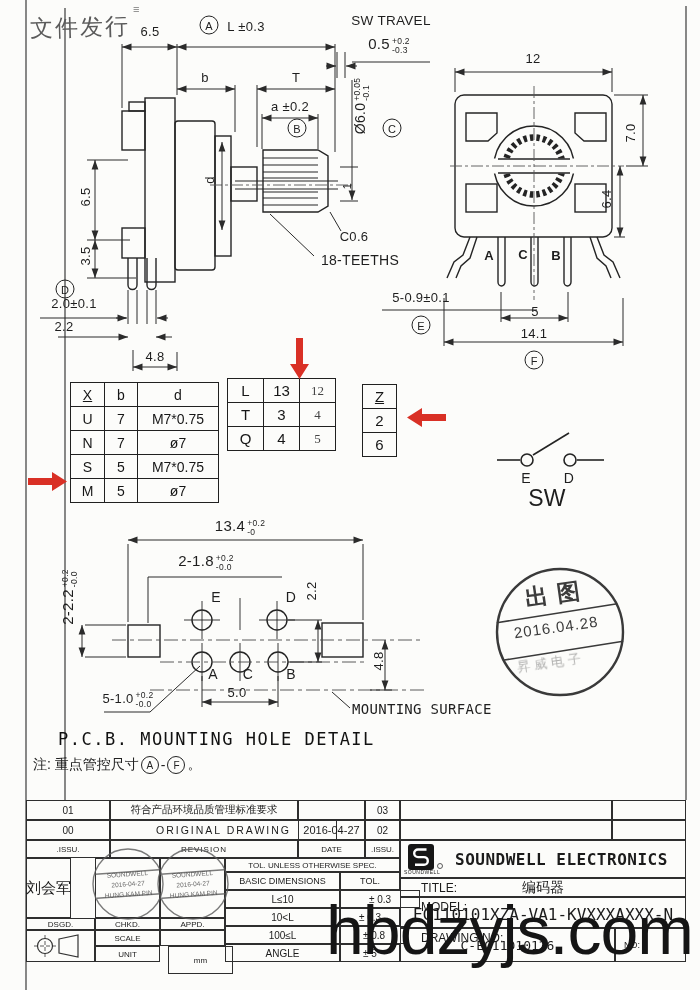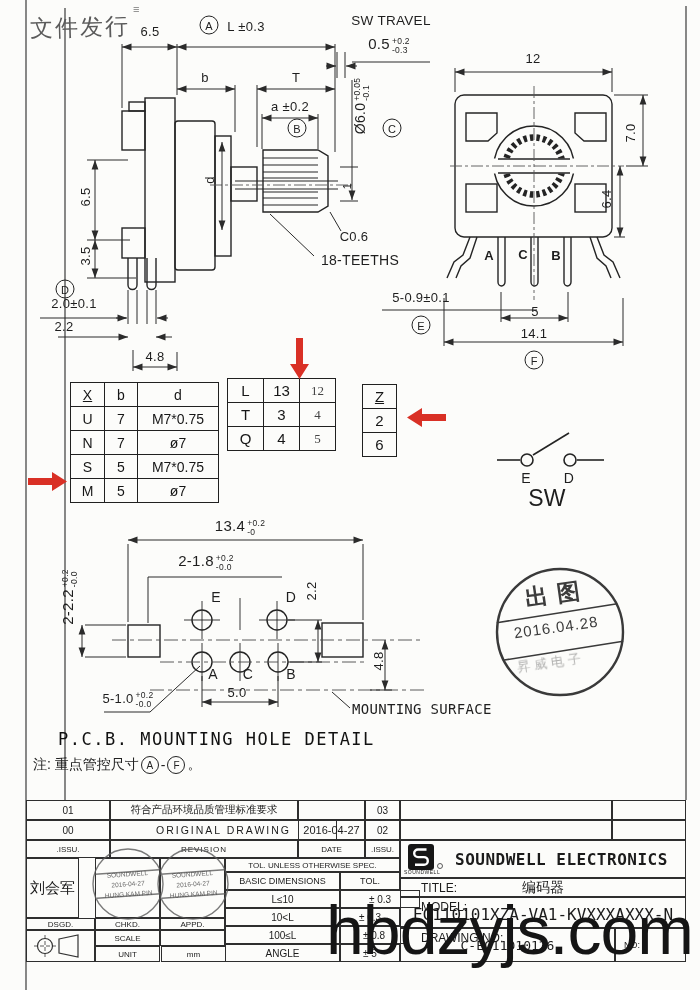--- a/index.html
+++ b/index.html
@@ -431,31 +431,31 @@
 <div class="cell" style="left:400px;top:820px;width:212px;height:20px"></div>
 <div class="cell" style="left:612px;top:820px;width:74px;height:20px"></div>
 <div class="cell tiny" style="left:26px;top:840px;width:84px;height:18px">.ISSU.</div>
 <div class="cell tiny" style="left:110px;top:840px;width:188px;height:18px;letter-spacing:1px">REVISION</div>
 <div class="cell tiny" style="left:298px;top:840px;width:67px;height:18px">DATE</div>
 <div class="cell tiny" style="left:365px;top:840px;width:35px;height:18px">.ISSU.</div>
 
 <div class="cell" style="left:400px;top:840px;width:286px;height:38px;justify-content:flex-start;padding-left:54px;font-size:16px;font-weight:bold;font-family:'DejaVu Sans Mono',monospace;letter-spacing:.5px">SOUNDWELL ELECTRONICS</div>
 <div class="lbl" style="left:404px;top:869px;font-size:5px;letter-spacing:.5px;z-index:7">SOUNDWELL</div>
 
-<div class="cell" style="left:26px;top:858px;width:53px;height:60px;font-size:15px">刘会军</div>
+<div class="cell" style="left:26px;top:858px;width:45px;height:60px;font-size:15px">刘会军</div>
 <div class="cell" style="left:95px;top:858px;width:65px;height:60px"></div>
 <div class="cell" style="left:160px;top:858px;width:65px;height:60px"></div>
 <div class="cell tiny" style="left:26px;top:918px;width:69px;height:12px">DSGD.</div>
 <div class="cell tiny" style="left:95px;top:918px;width:65px;height:12px">CHKD.</div>
 <div class="cell tiny" style="left:160px;top:918px;width:65px;height:12px">APPD.</div>
 <div class="cell" style="left:26px;top:930px;width:69px;height:32px"></div>
 <div class="cell tiny" style="left:95px;top:930px;width:65px;height:16px">SCALE</div>
 <div class="cell" style="left:160px;top:930px;width:65px;height:16px"></div>
 <div class="cell tiny" style="left:95px;top:946px;width:65px;height:16px">UNIT</div>
-<div class="cell tiny" style="left:161px;top:946px;width:65px;height:16px;filter:blur(.4px)">mm</div>
+<div class="cell tiny" style="left:168px;top:946px;width:65px;height:28px;filter:blur(.4px)">mm</div>
 
 <div class="cell tiny" style="left:225px;top:858px;width:175px;height:14px">TOL. UNLESS OTHERWISE SPEC.</div>
 <div class="cell" style="left:225px;top:872px;width:115px;height:18px;font-size:9px">BASIC DIMENSIONS</div>
 <div class="cell" style="left:340px;top:872px;width:60px;height:18px;font-size:9px">TOL.</div>
 <div class="cell" style="left:225px;top:890px;width:115px;height:18px">L≤10</div>
 <div class="cell" style="left:340px;top:890px;width:80px;height:18px">± 0.3</div>
 <div class="cell" style="left:225px;top:908px;width:115px;height:18px">10&lt;L</div>
 <div class="cell" style="left:340px;top:908px;width:60px;height:18px">± 0.3</div>
 <div class="cell" style="left:225px;top:926px;width:115px;height:18px">100≤L</div>
 <div class="cell" style="left:340px;top:926px;width:68px;height:18px">± 0.8</div>

